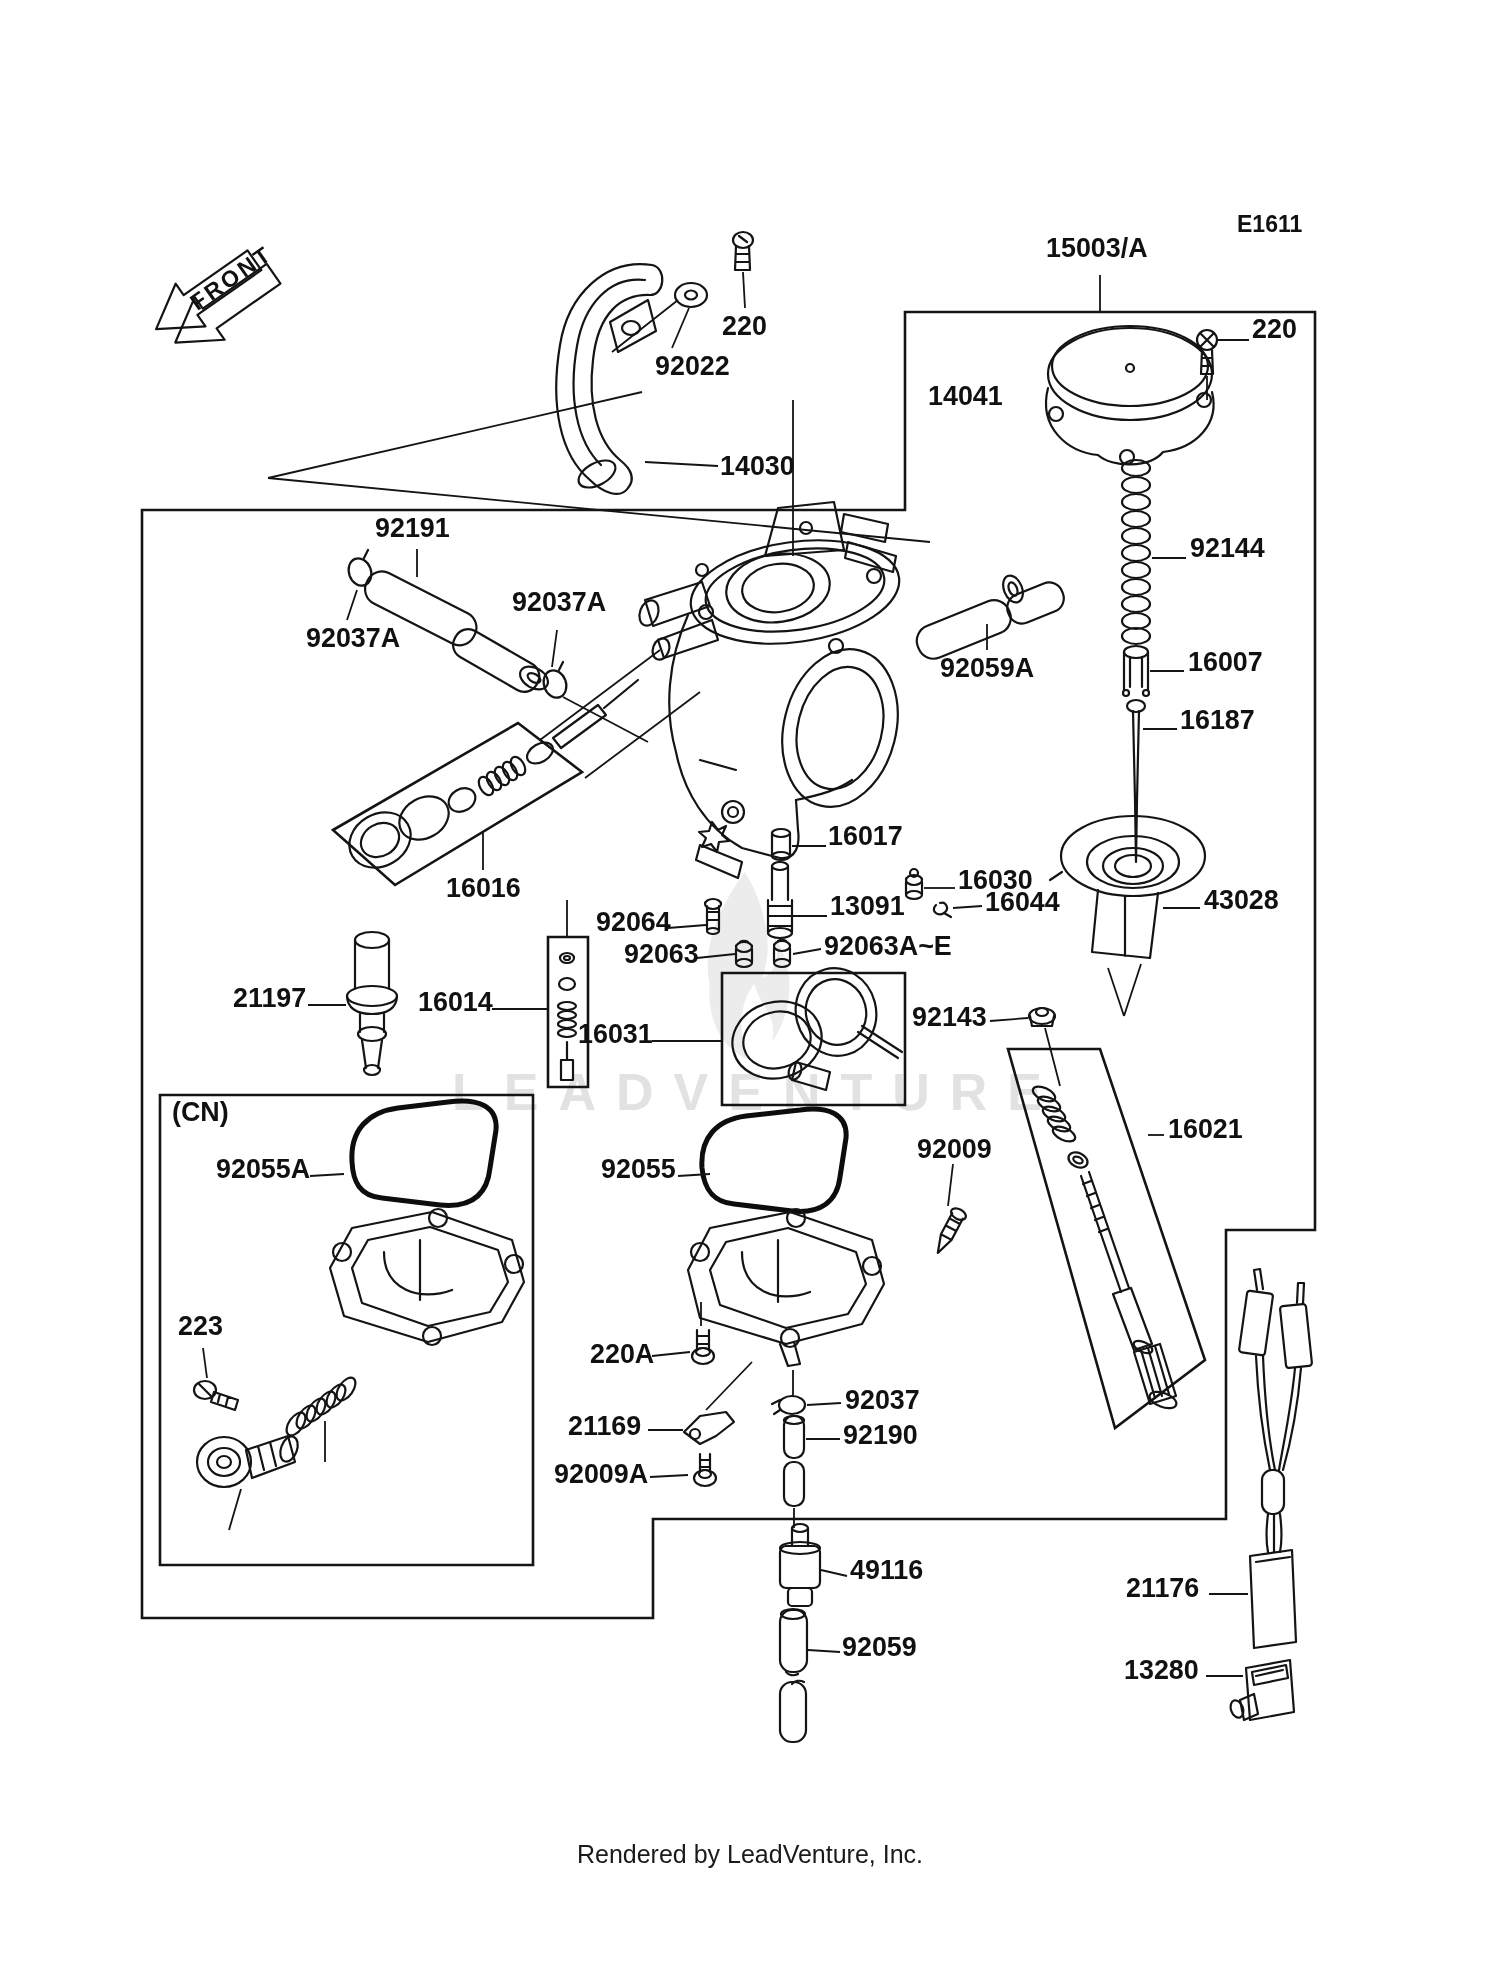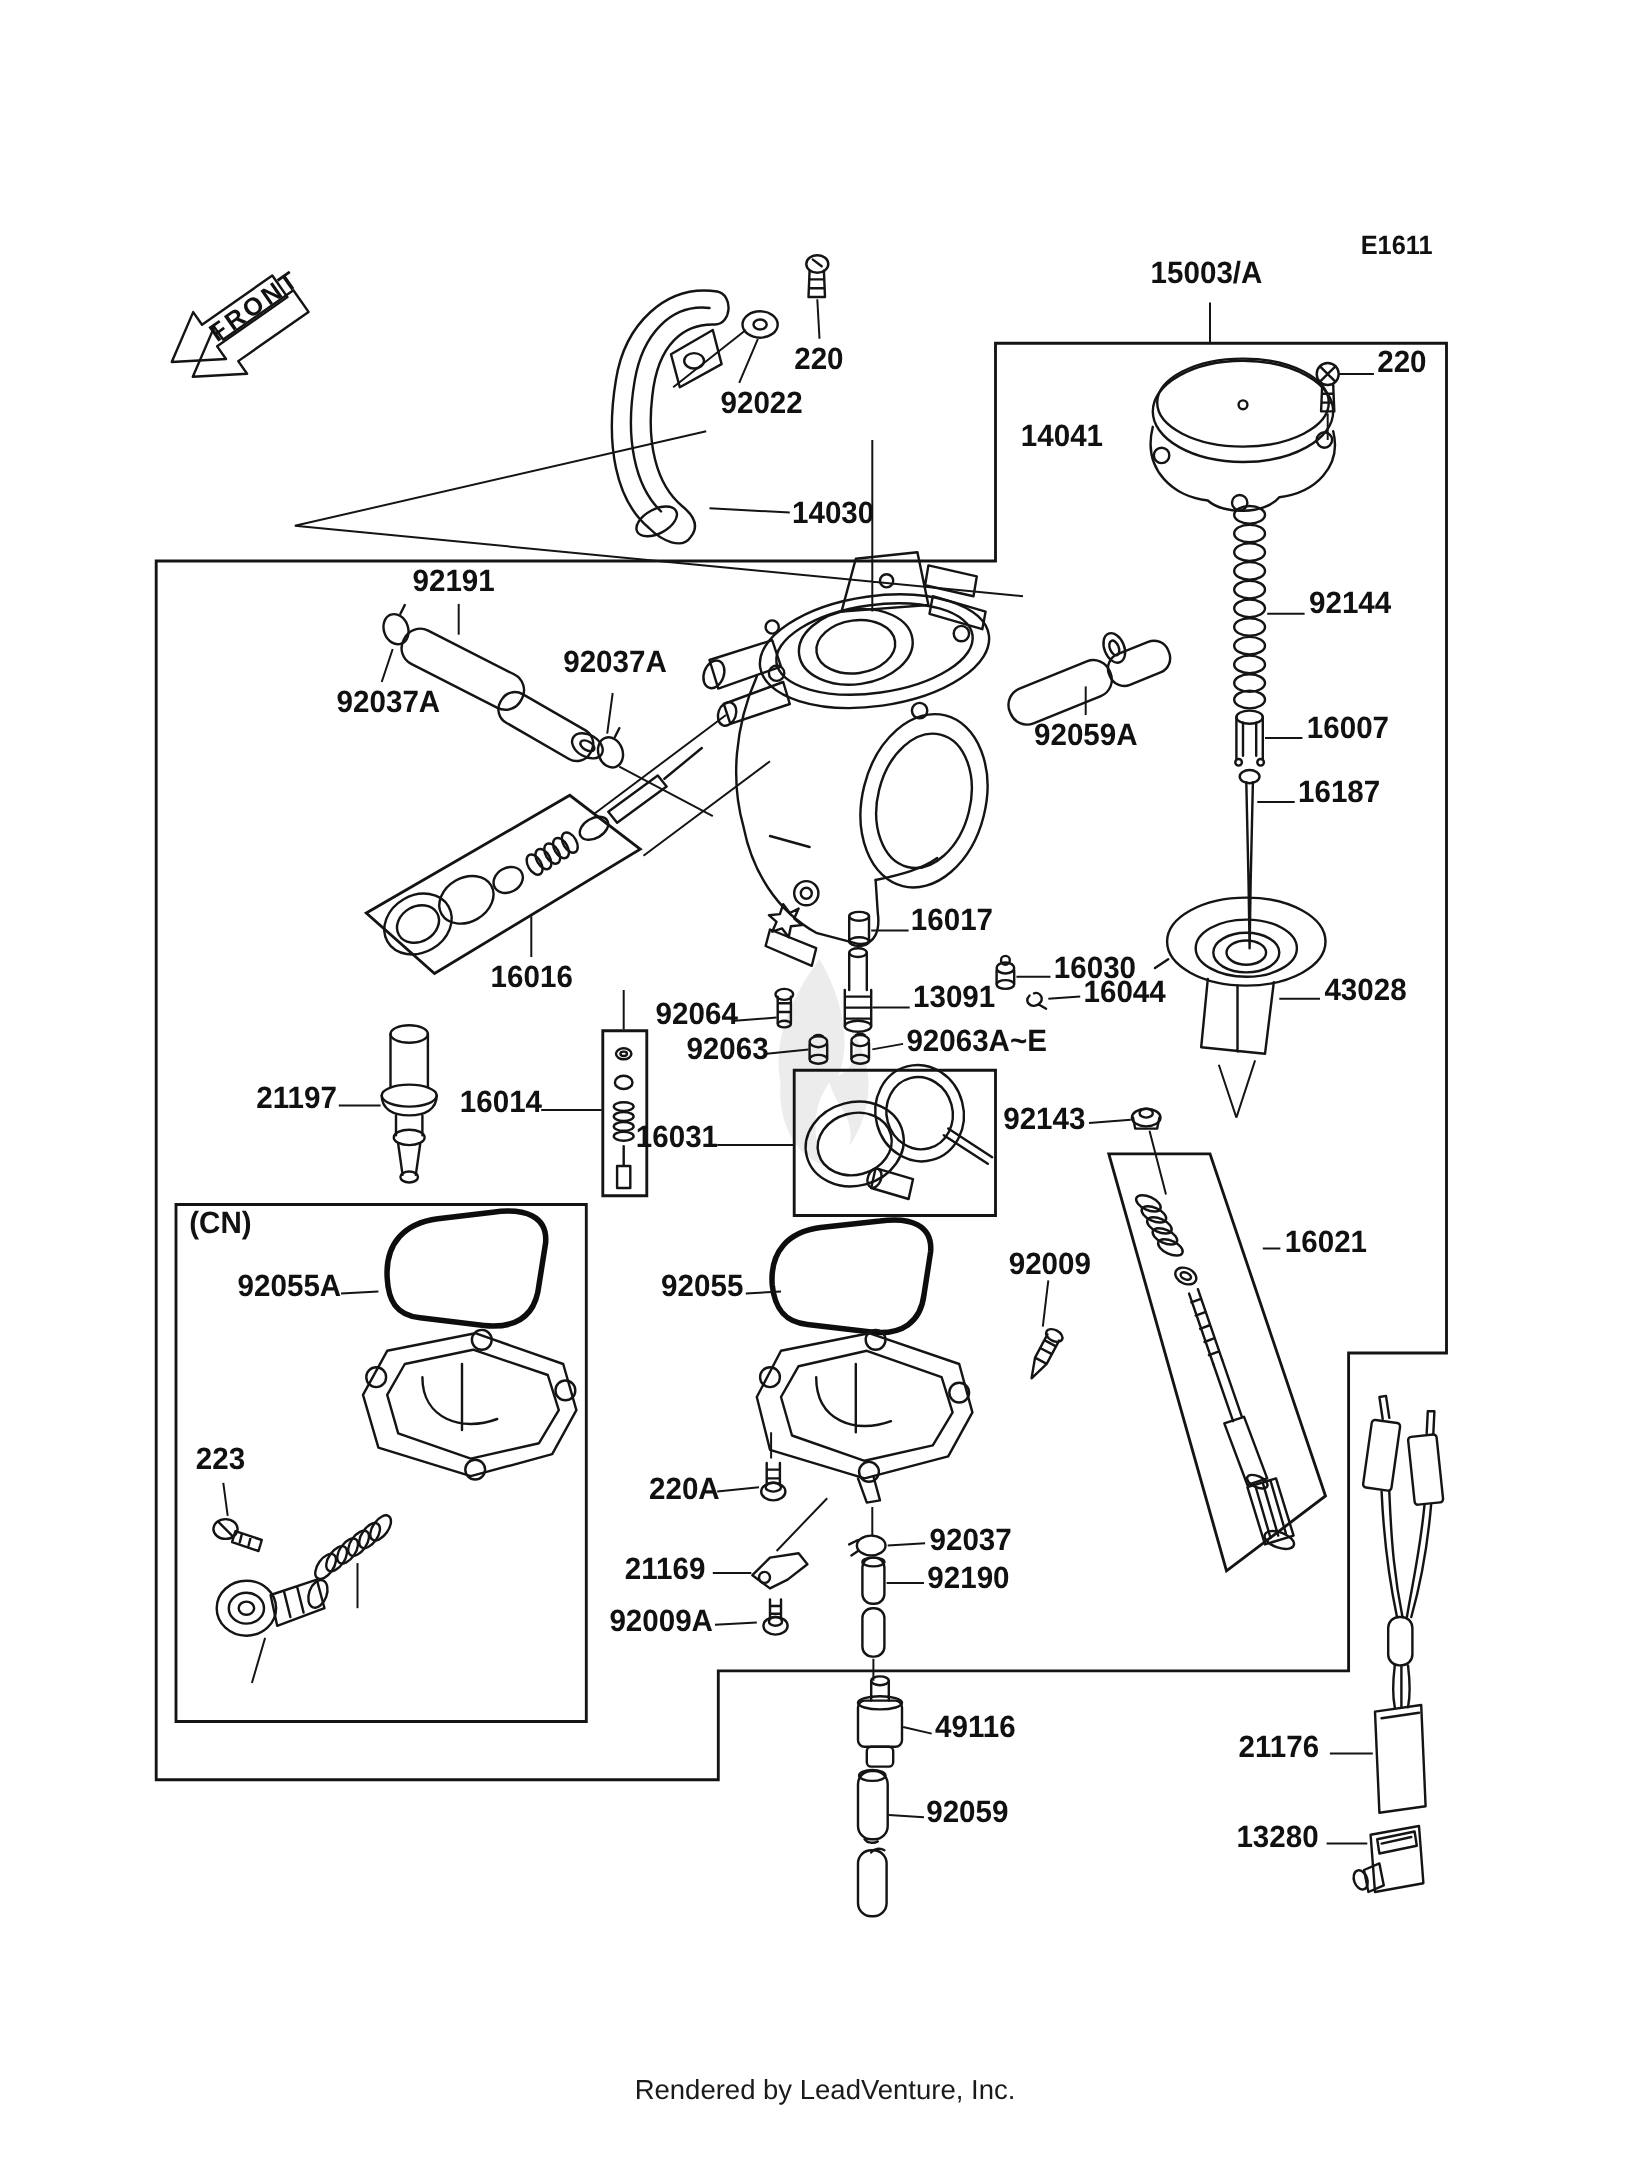--- a/index.html
+++ b/index.html
@@ -6,33 +6,34 @@
   #stage{position:relative;width:1500px;height:1962px;background:#ffffff;overflow:hidden;
          font-family:"Liberation Sans",sans-serif;}
   #lineart{position:absolute;left:0;top:0;z-index:1;}
   .callout{position:absolute;z-index:3;font-weight:bold;color:#111;font-size:28px;
            letter-spacing:0px;white-space:nowrap;line-height:1;transform:scaleX(.96);
            transform-origin:left top;}
   .small{font-size:24px;}
   #watermark{position:absolute;z-index:0;left:452px;top:1062px;font-size:52px;font-weight:bold;
              color:#e2e2e2;letter-spacing:20px;white-space:nowrap;}
   #flame{position:absolute;z-index:0;left:0;top:0;}
-  #footer{position:absolute;z-index:3;left:0;top:1886px;width:100%;text-align:center;
+  #footer{position:absolute;z-index:3;left:0;top:1840px;width:100%;text-align:center;
           font-size:25px;color:#1a1a1a;}
   svg *{vector-effect:non-scaling-stroke;}
   .ln{stroke:#141414;stroke-width:2.2;fill:none;stroke-linecap:round;stroke-linejoin:round;}
   .bx{stroke:#141414;stroke-width:2.6;fill:none;}
   .ld{stroke:#141414;stroke-width:1.8;fill:none;}
   .gk{stroke:#0d0d0d;stroke-width:5;fill:none;stroke-linejoin:round;}
 </style>
 </head>
 <body>
 
 <div id="stage">
 
+  <div id="watermark">LEADVENTURE</div>
 
   <svg id="flame" width="1500" height="1962" viewBox="0 0 1500 1962">
     <path d="M745,872 C702,930 696,982 728,1024 C712,1002 708,974 718,948 C698,1000 714,1047 750,1060
              C736,1030 740,1004 754,984 C762,1010 778,1016 772,1042 C794,1010 796,968 774,936
              C782,962 772,974 762,978 C776,944 762,900 745,872 Z" fill="#ececec"></path>
   </svg>
 
   <svg id="lineart" width="1500" height="1962" viewBox="0 0 1500 1962">
 
     <path class="bx" d="M905,312 H1315 V1230 H1226 V1519 H653 V1618 H142 V510 H905 Z"></path>

